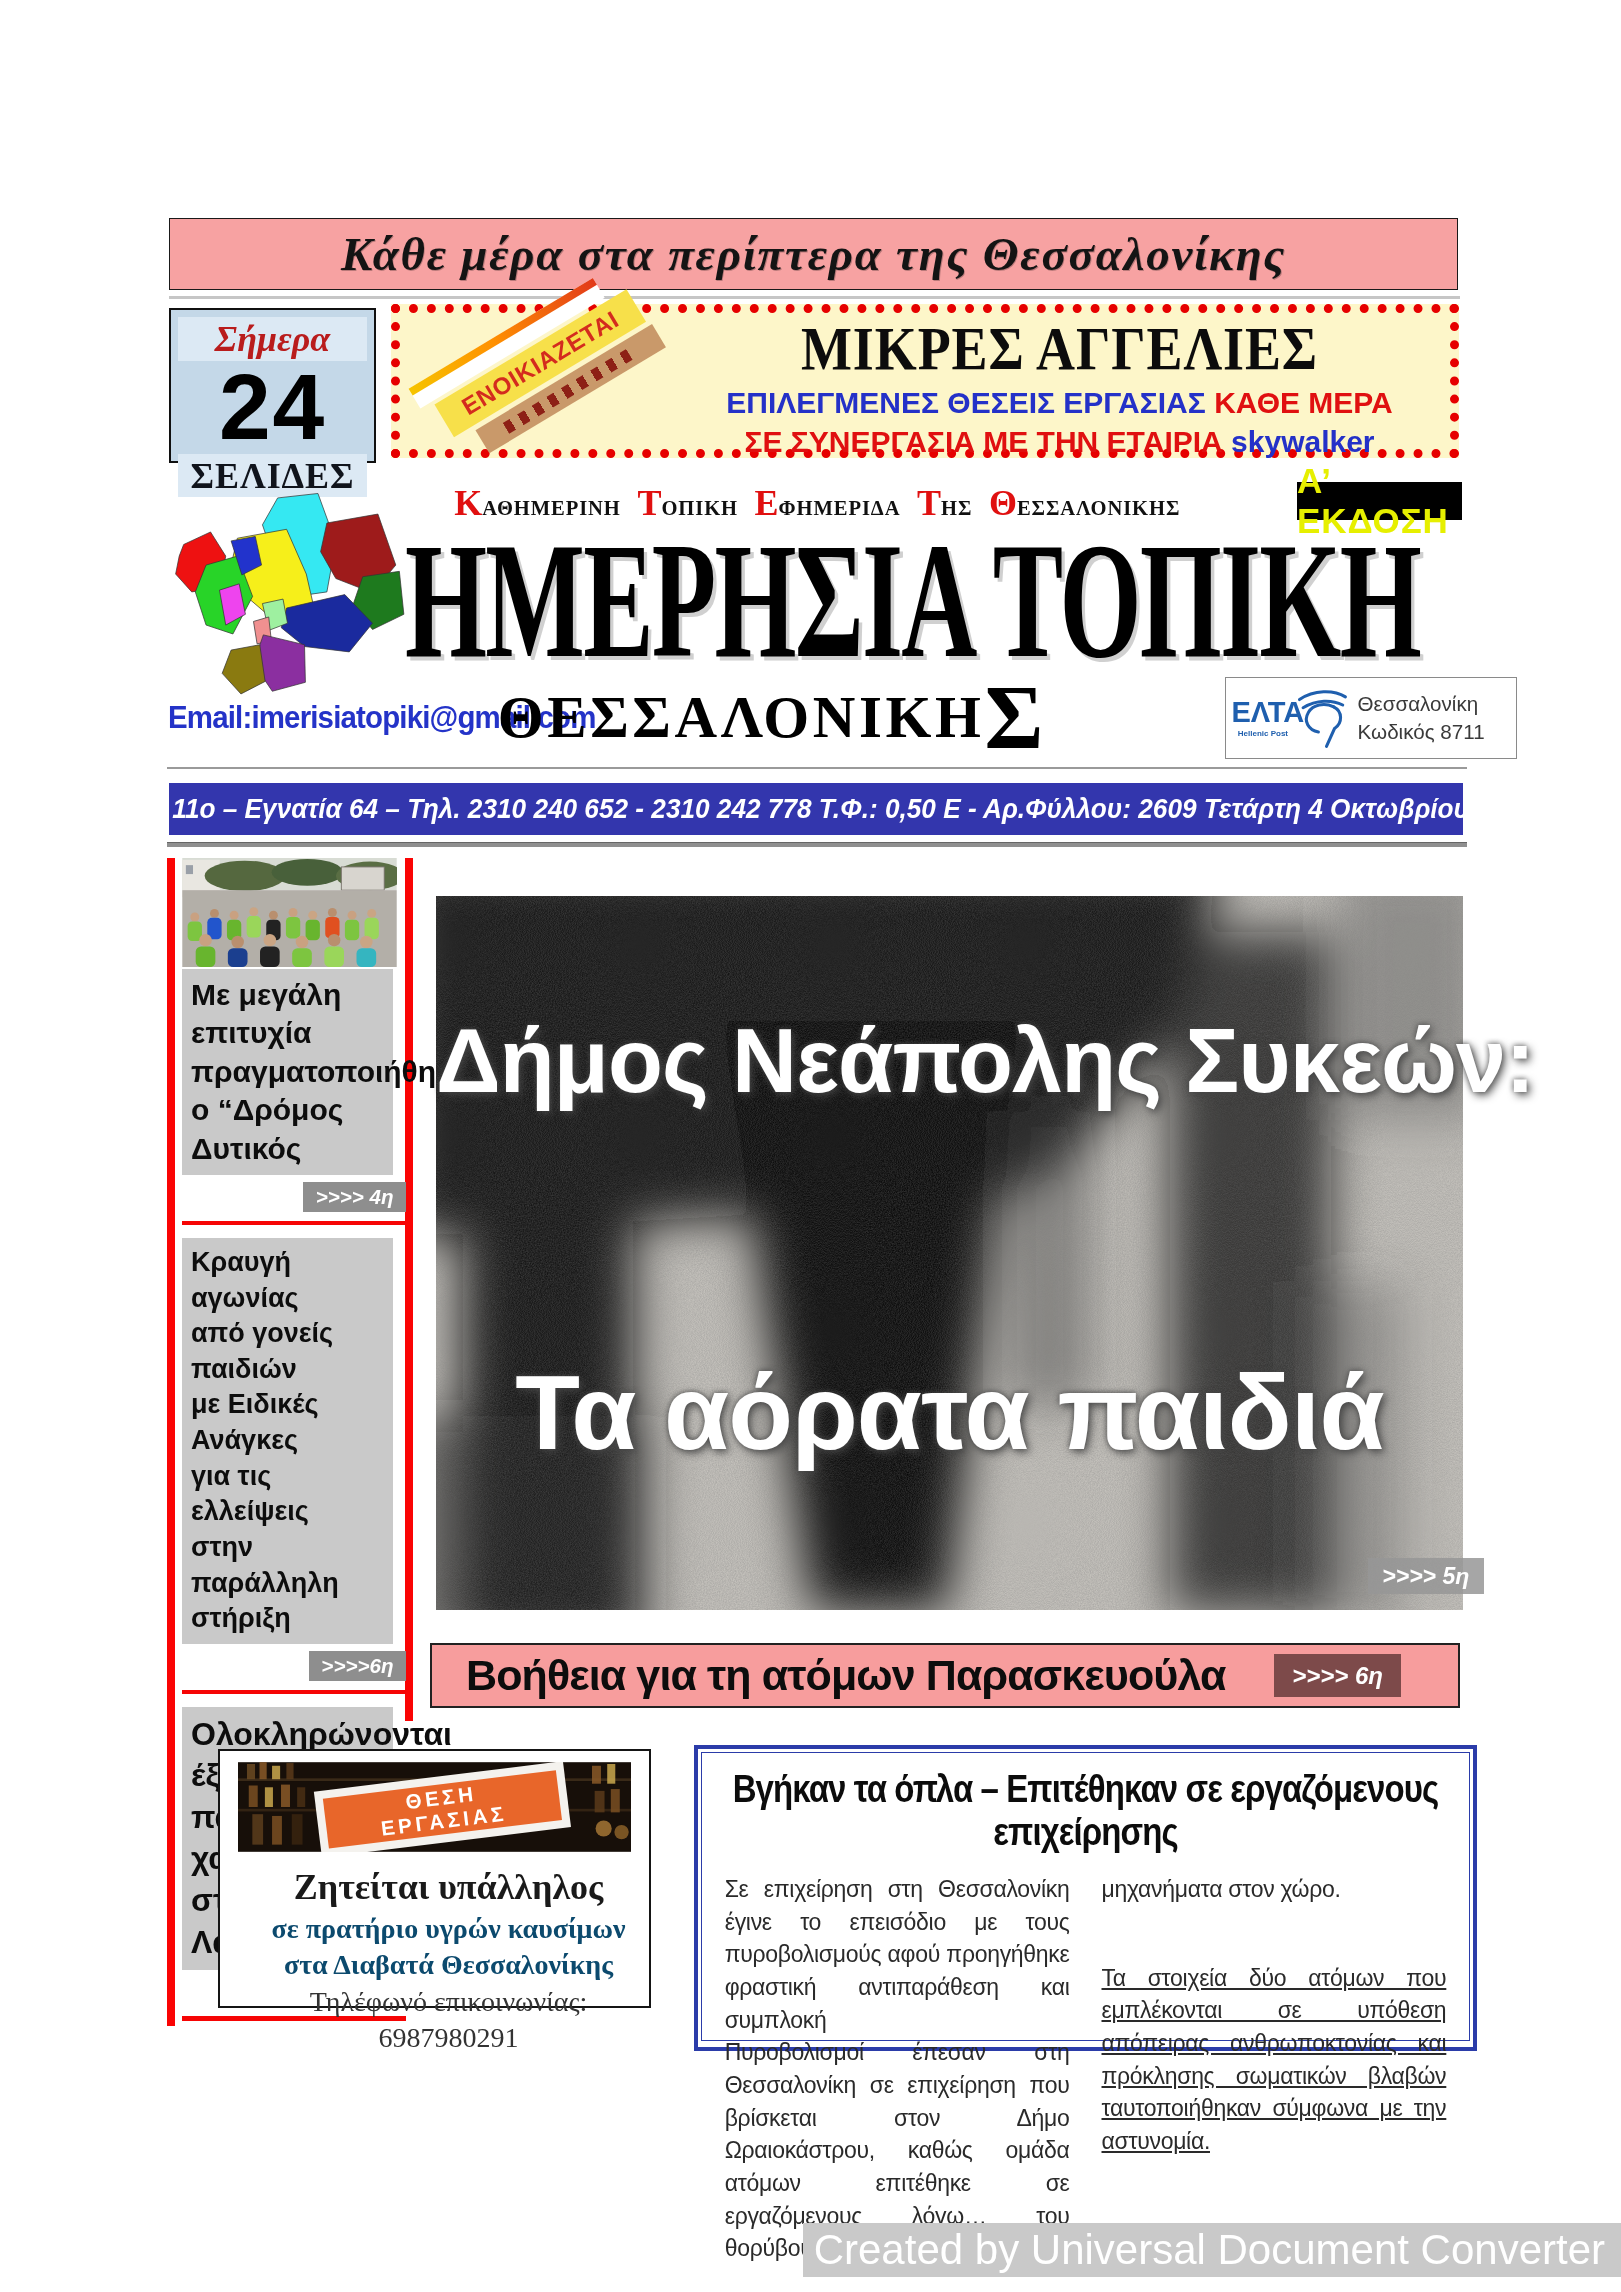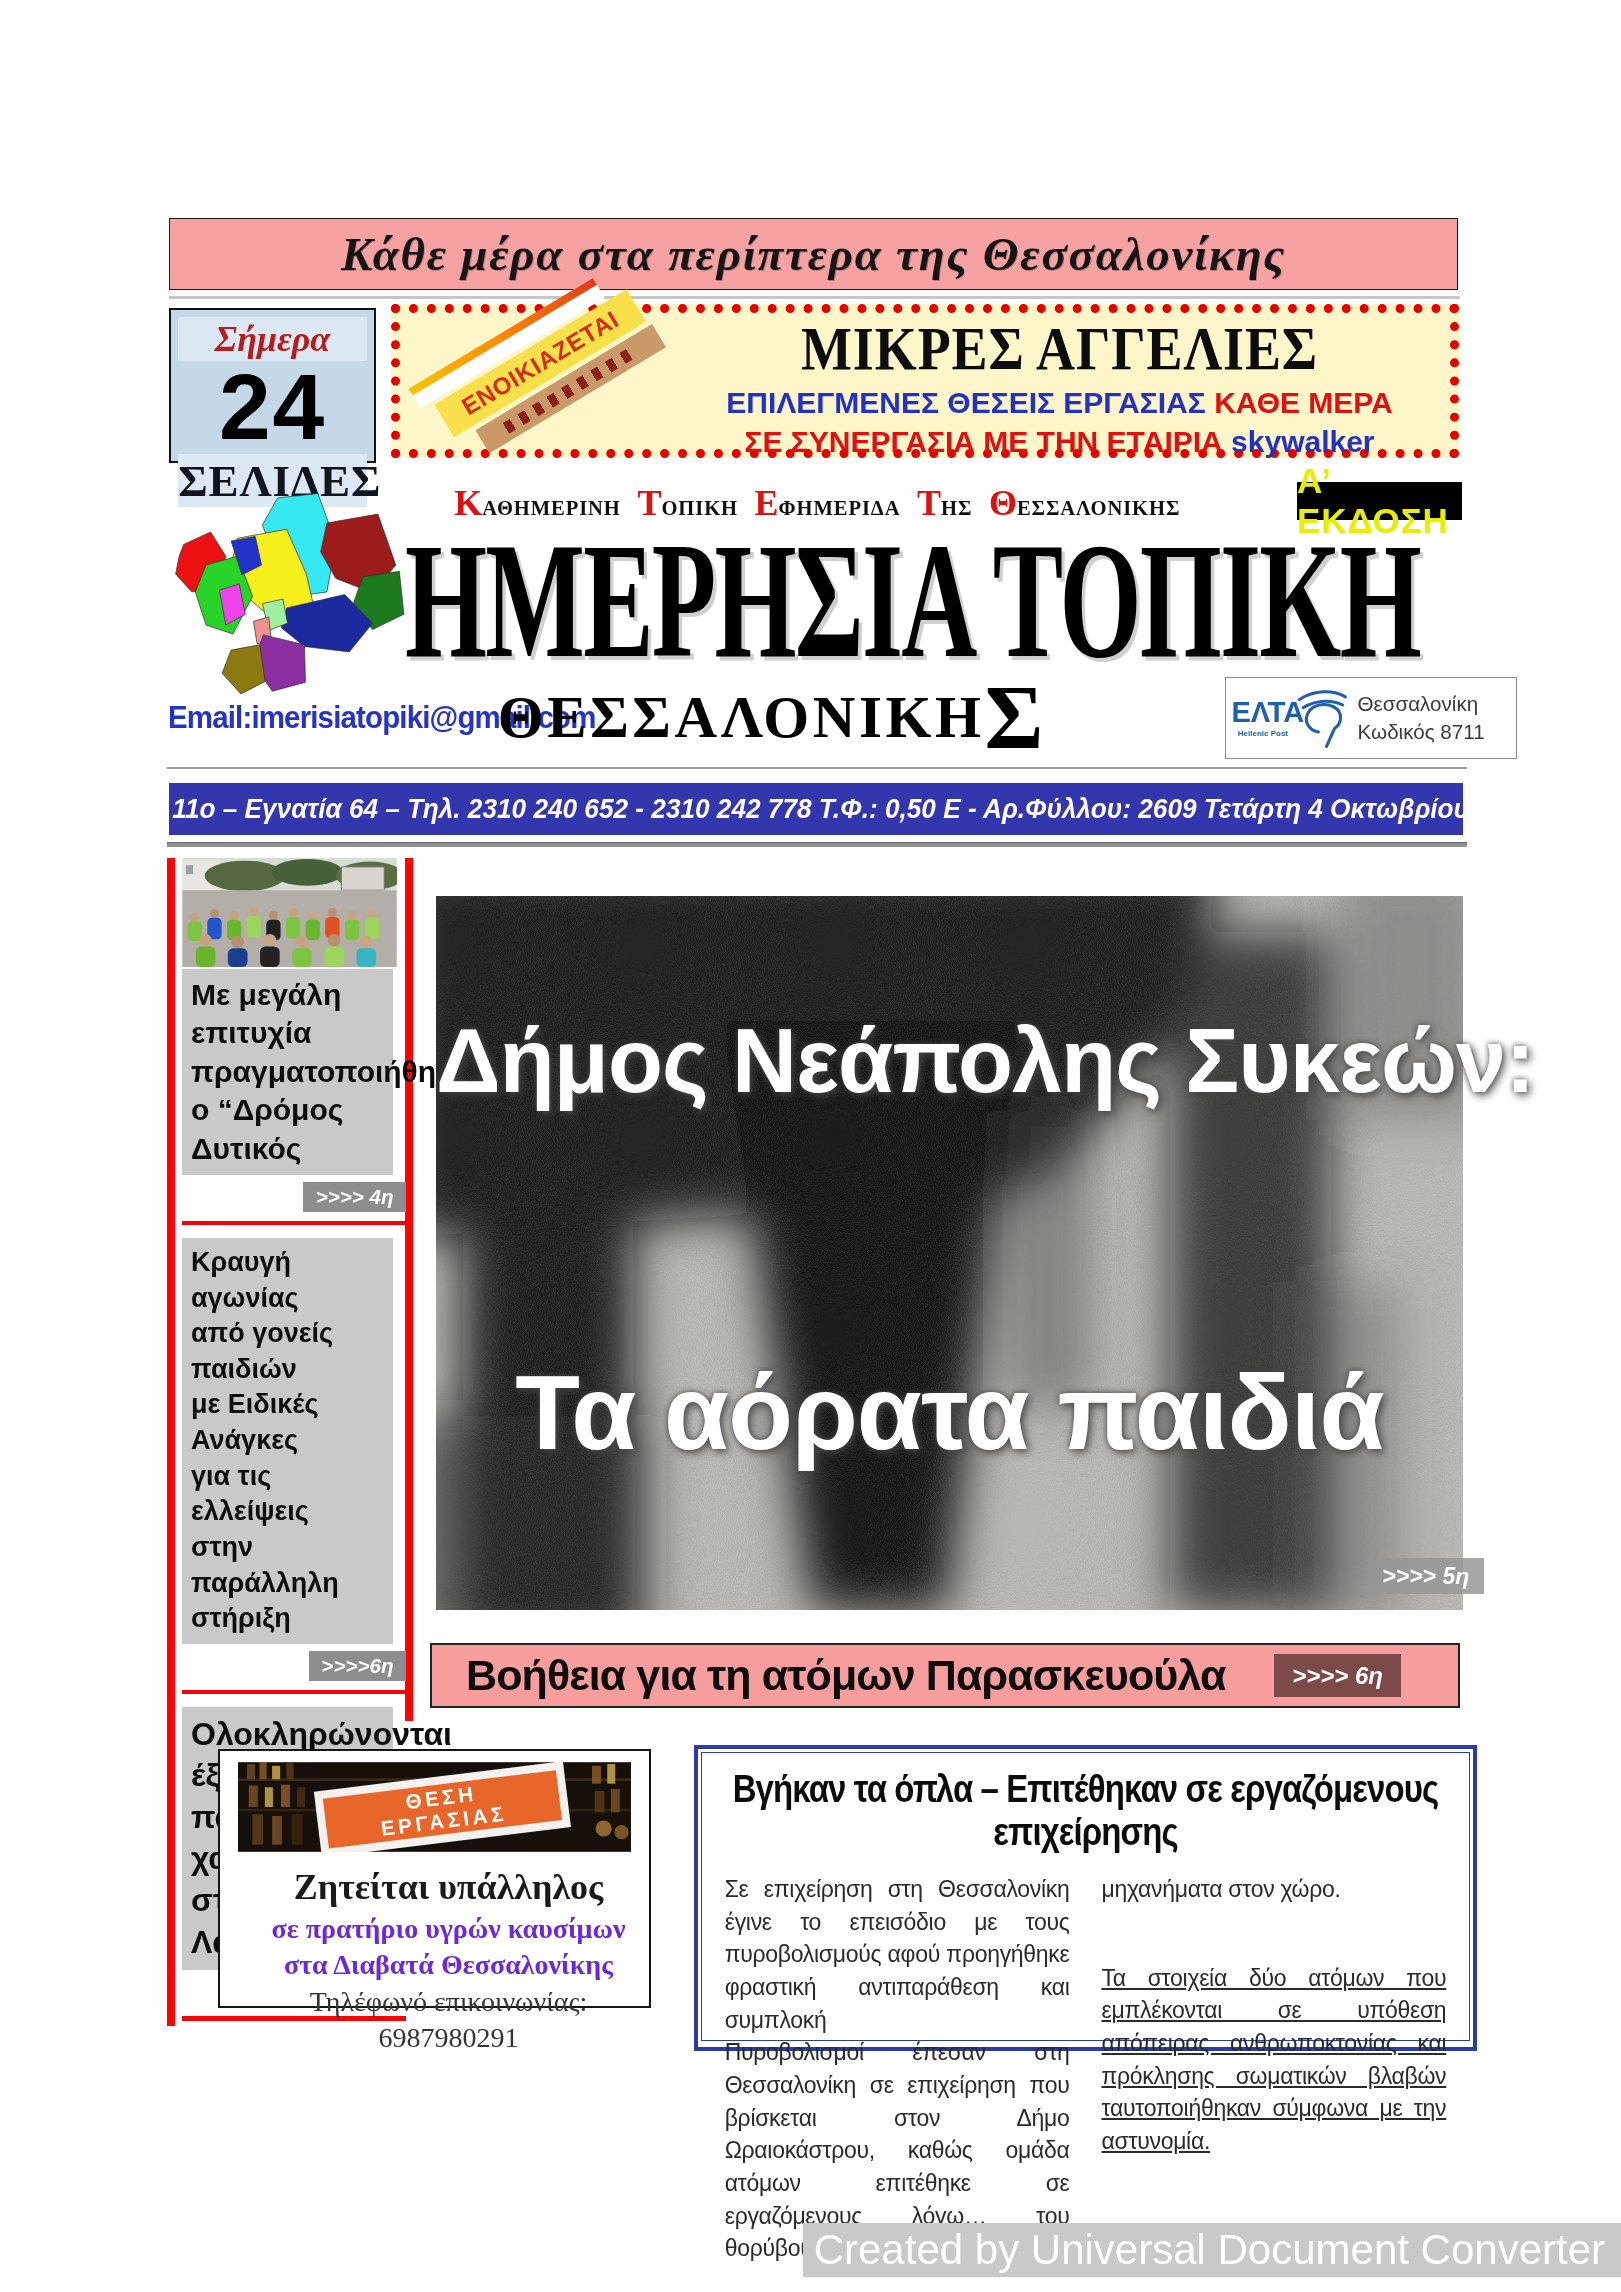--- a/index.html
+++ b/index.html
@@ -22,21 +22,21 @@
   .rule-under-banner{left:169px;top:296px;width:1291px;height:2.7px;background:#c6c6c6;}
 
   
   .pages-box{
     left:169px;top:308px;width:203px;height:147px;background:#c4d8e8;
     border:2.7px solid #101010;text-align:center;padding-top:3.6px;
   }
   .pages-strip{background:#dcE9f4;margin:3.6px 7.2px;padding:0.9px 0;}
   .pages-today{font-family:"Liberation Serif",serif;font-style:italic;font-weight:bold;font-size:36px;color:#b91c1c;}
   .pages-count{font-size:93px;font-weight:bold;color:#000;line-height:.92;letter-spacing:1.8px;display:block;}
-  .pages-pages{font-family:"Liberation Serif",serif;font-weight:bold;font-size:45px;color:#10141c;letter-spacing:0.9px;}
+  .pages-pages{font-family:"Liberation Serif",serif;font-weight:bold;font-size:36px;color:#10141c;letter-spacing:0.9px;}
 
   
   .classifieds{
     left:391px;top:304px;width:1050px;height:136px;background:#fdf6c9;
     border:9px dotted #e60000;position:absolute;
   }
   .rent-sign{position:absolute;left:25px;top:-3.6px;width:224px;height:152px;transform:rotate(-31deg);transform-origin:50% 50%;}
   .rent-strip1{width:215px;height:23px;background:#ffffff;margin-left:0;}
   .rent-strip1 div{height:8px;margin-top:13.4px;background:linear-gradient(90deg,#f6c400 0%,#ff9000 45%,#e23a1a 100%);}
   .rent-strip2{width:224px;height:38px;margin:3.6px 0 0 14.3px;background:#f7e04a;display:flex;align-items:center;justify-content:center;}
@@ -140,21 +140,21 @@
     font-size:24px;padding:7.2px 18px;
   }
 
   
   .job-ad{
     left:218px;top:1749px;width:433px;height:259px;border:2.7px solid #151515;background:#fff;box-sizing:border-box;
   }
   .job-photo{margin:10.7px 18px 0 18px;height:90px;position:relative;overflow:hidden;}
   .job-text{text-align:center;font-family:"Liberation Serif",serif;color:#222;margin-top:12.5px;line-height:1.3;padding-left:28px;}
   .job-l1{font-size:36px;font-weight:bold;color:#1a1a1a;}
-  .job-l2,.job-l3{font-size:28px;font-weight:bold;color:#6d28d9;}
+  .job-l2,.job-l3{font-size:28px;font-weight:bold;color:#0c4a6e;}
   .job-l4{font-size:28px;color:#333;}
 
   
   .crime-outer{
     left:694px;top:1745px;width:783px;height:306px;border:4.5px solid #2b3ca9;box-sizing:border-box;background:#fff;
   }
   .crime-inner{
     border:1.8px solid #2b3ca9;margin:2.7px;height:calc(100% - 9px);box-sizing:border-box;padding:10.7px 23px 5.4px 23px;
   }
   .crime-title{

